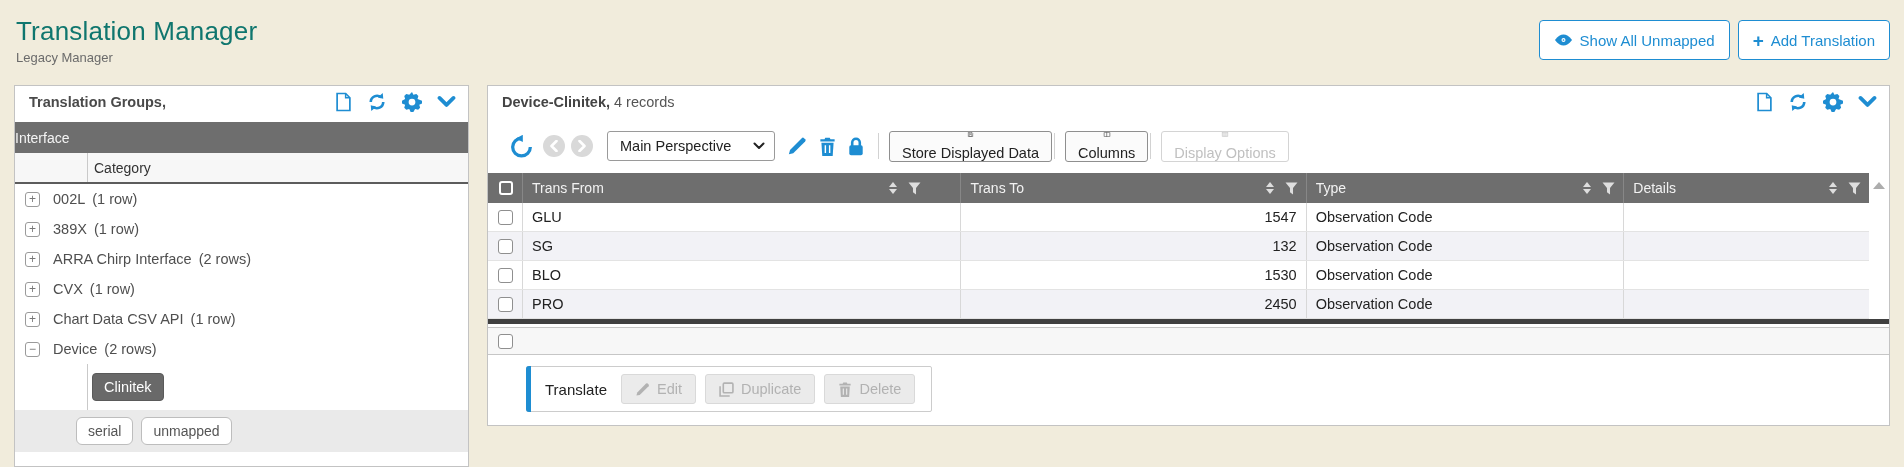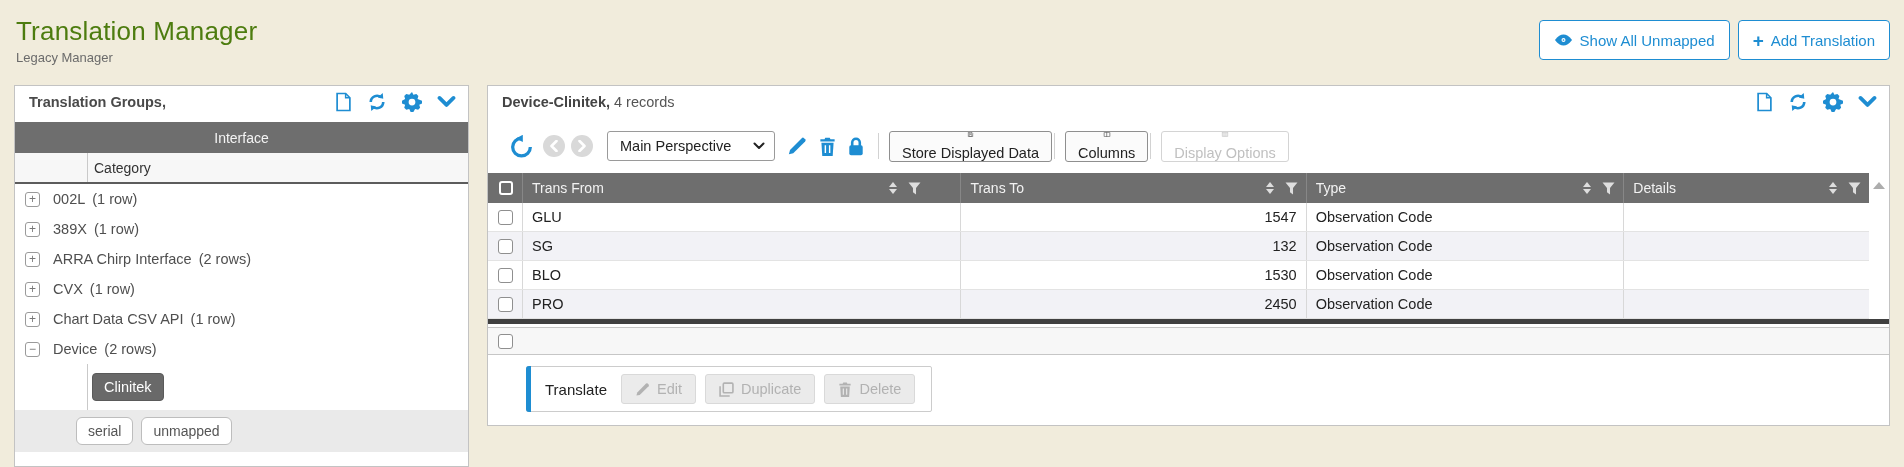--- a/index.html
+++ b/index.html
@@ -6,21 +6,21 @@
   html,body { width:1904px; height:467px; overflow:hidden; }
   body {
     font-family: "Liberation Sans", "DejaVu Sans", sans-serif;
     background:#f1ecdc;
     color:#333;
   }
   .page { width:1904px; height:467px; position:relative; }
 
   
   .top { display:flex; justify-content:space-between; align-items:flex-start; padding:16px 14px 0 16px; height:85px; }
-  .page-title { font-size:26px; color:#4d7c0f; letter-spacing:0.2px; }
+  .page-title { font-size:26px; color:#0f766e; letter-spacing:0.2px; }
   .page-subtitle { font-size:13px; color:#6b6b6b; margin-top:3px; }
   .top-actions { display:flex; gap:8px; margin-top:4px; }
   .blue-btn {
     display:inline-flex; align-items:center; gap:7px;
     background:#fff; border:1px solid #1e8dd2; border-radius:4px;
     color:#1e8dd2; font-size:15px; padding:0 14px; height:40px;
     font-family:inherit; cursor:pointer;
   }
   .blue-btn .plus { font-size:19px; font-weight:bold; line-height:1; }
   .blue-btn svg { display:block; }
@@ -32,21 +32,21 @@
   .right-panel { flex:1; }
 
   .panel-header { height:36px; display:flex; align-items:center; justify-content:space-between; padding:0 12px 4px 14px; background:#fff; }
   .panel-title { font-weight:bold; font-size:14.5px; color:#4a4a4a; }
   .ph-text { font-size:14.5px; color:#555; }
   .ph-text b { color:#444; }
   .panel-icons { display:flex; align-items:center; gap:15px; color:#1e8dd2; }
   .panel-icons svg { display:block; cursor:pointer; }
 
   
-  .interface-bar { height:31px; background:#6e6e6e; color:#f4f4f4; display:flex; align-items:center; font-size:14px;justify-content:center; }
+  .interface-bar { height:31px; background:#6e6e6e; color:#f4f4f4; display:flex; align-items:center; font-size:14px; }
   .category-row { height:31px; display:flex; align-items:stretch; background:#f7f7f7; border-bottom:2px solid #5c5c5c; }
   .cat-spacer { width:73px; border-right:1px solid #c9c9c9; }
   .cat-label { display:flex; align-items:center; padding-left:6px; font-size:14px; color:#333; }
 
   .tree-row { height:30px; display:flex; align-items:center; padding-left:10px; font-size:14.5px; color:#4f4f4f; cursor:pointer; }
   .tbox { width:15px; height:15px; border:1px solid #9a9a9a; border-radius:3px; background:#fff;
           display:inline-flex; align-items:center; justify-content:center;
           font-size:12px; line-height:1; color:#777; margin-right:13px; flex:none; }
   .tcount { margin-left:7px; }
   .child-row { height:46px; display:flex; align-items:center; }

